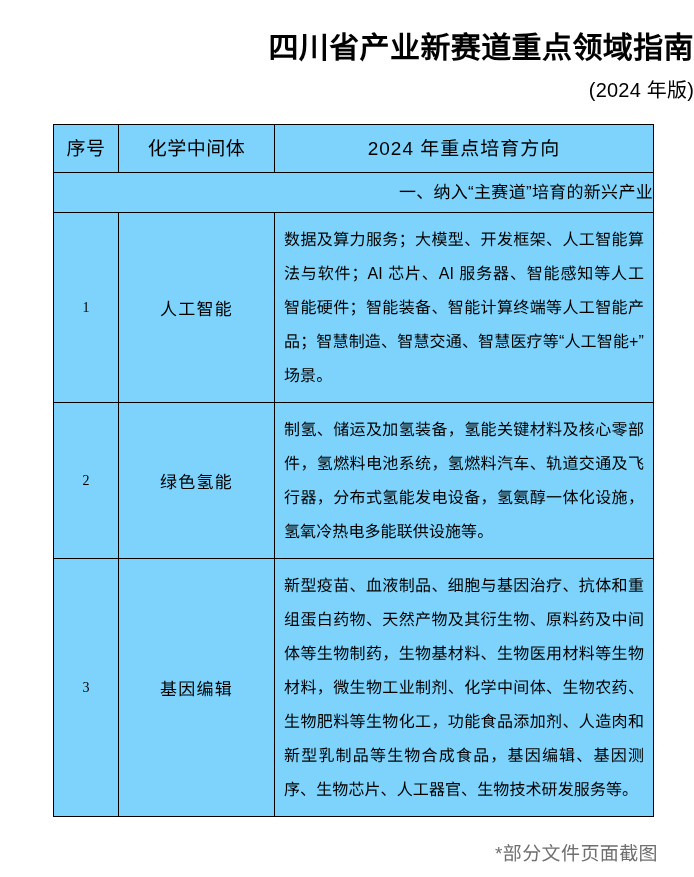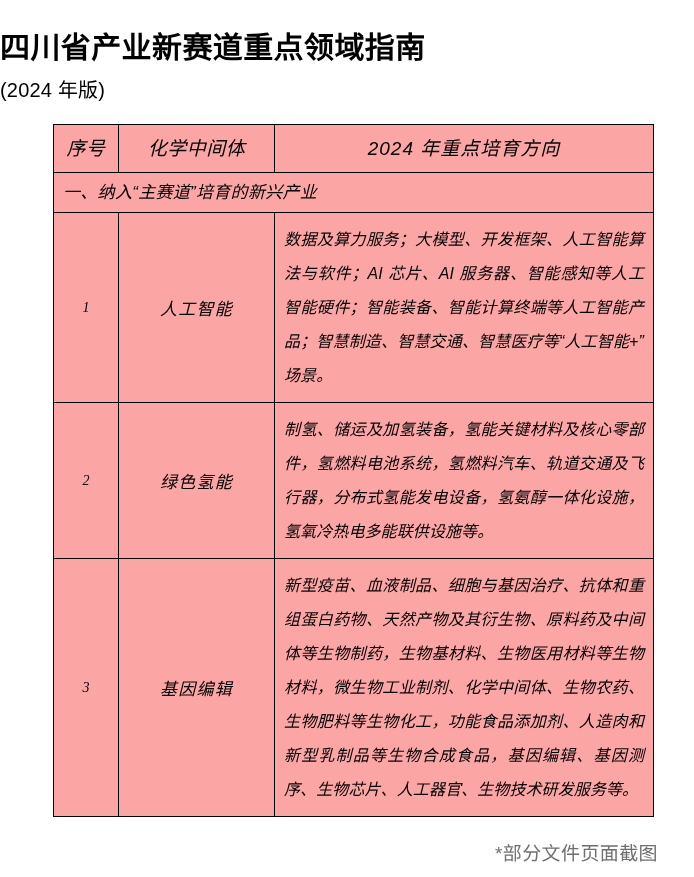--- a/index.html
+++ b/index.html
@@ -23,21 +23,21 @@
     top: 0;
     width: 694px;
     height: 877px;
     box-sizing: border-box;
     overflow: hidden;
   }
 
   
   .title-block {
     width: 100%;
-    text-align: left;
+    text-align: right;
     padding-top: 29px;
   }
   .doc-title {
     font-size: 30px;
     line-height: 38px;
     font-weight: 700;
     letter-spacing: 0.4px;
     margin: 0;
     font-family: "Liberation Sans", "DejaVu Sans", sans-serif;
   }
@@ -53,22 +53,21 @@
   .table-wrap {
     position: absolute;
     left: 53px;
     top: 124px;
     width: 600px;
   }
   table.guide-table {
     border-collapse: collapse;
     table-layout: fixed;
     width: 600px;
-    background: #fca5a5;
-    font-style: italic;
+    background: #7dd3fc;
   }
   table.guide-table td,
   table.guide-table th {
     border: 1px solid #000000;
     padding: 0;
     vertical-align: middle;
     font-weight: 400;
   }
   col.c-no    { width: 65px; }
   col.c-field { width: 156px; }
@@ -80,21 +79,21 @@
     font-size: 19px;
     line-height: 24px;
     letter-spacing: 0.5px;
   }
   .hdr-cell.dir {
     letter-spacing: 1px;
   }
 
   .section-cell {
     height: 39px;
-    text-align: left;
+    text-align: right;
     padding-left: 9px !important;
     font-size: 17px;
     line-height: 24px;
     letter-spacing: 0.3px;
   }
 
   .no-cell {
     text-align: center;
     font-size: 14px;
     font-family: "Liberation Serif", "DejaVu Serif", serif;

